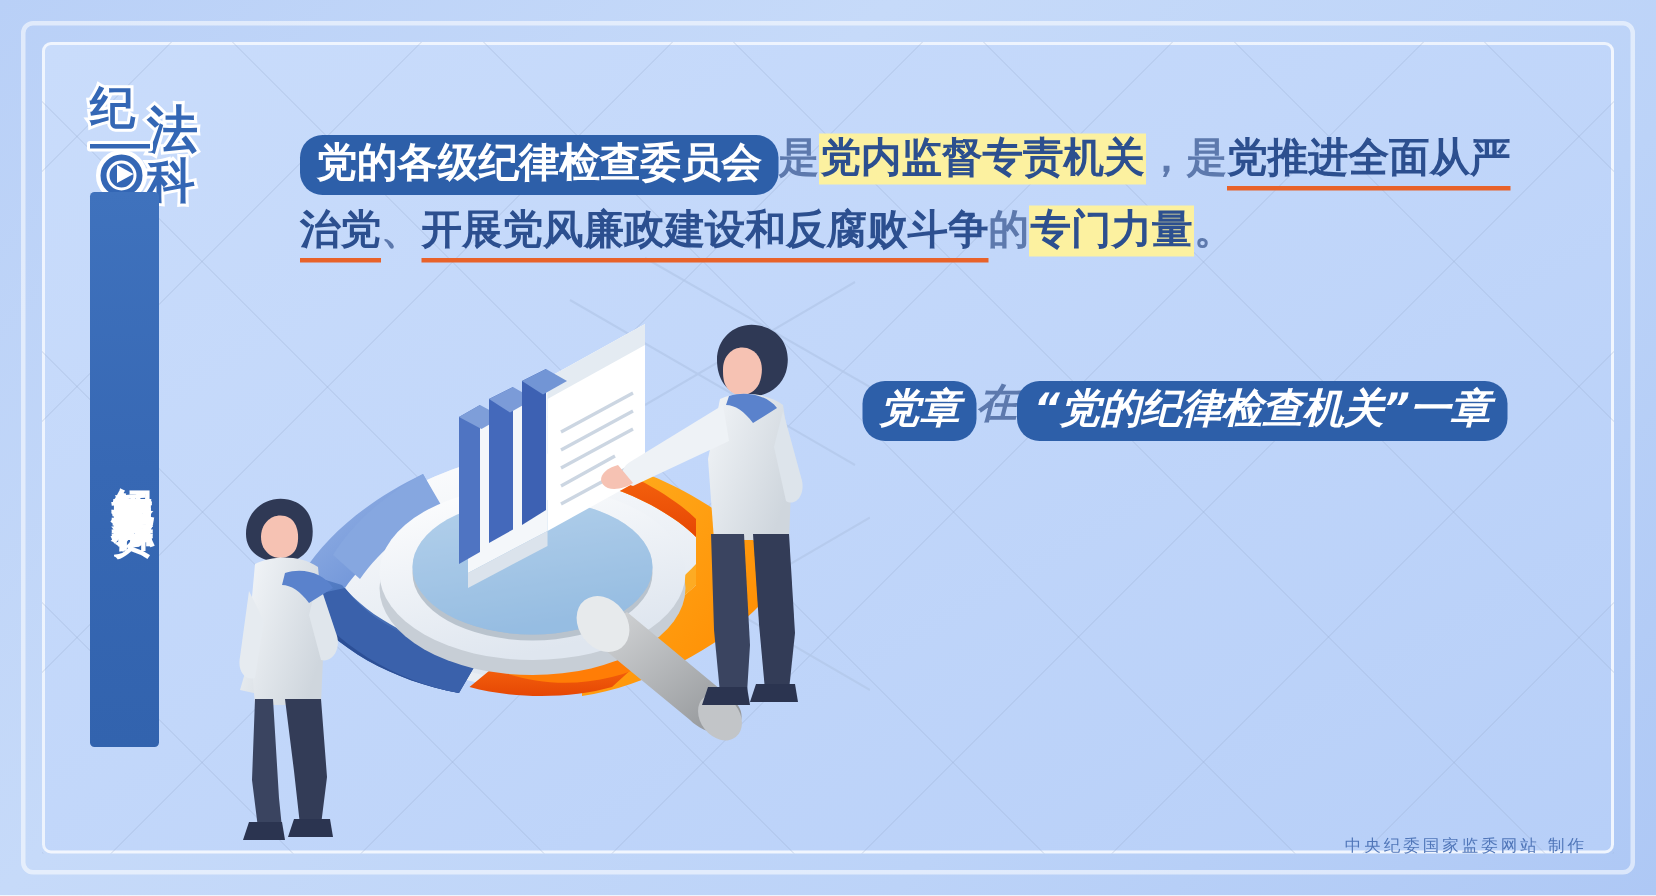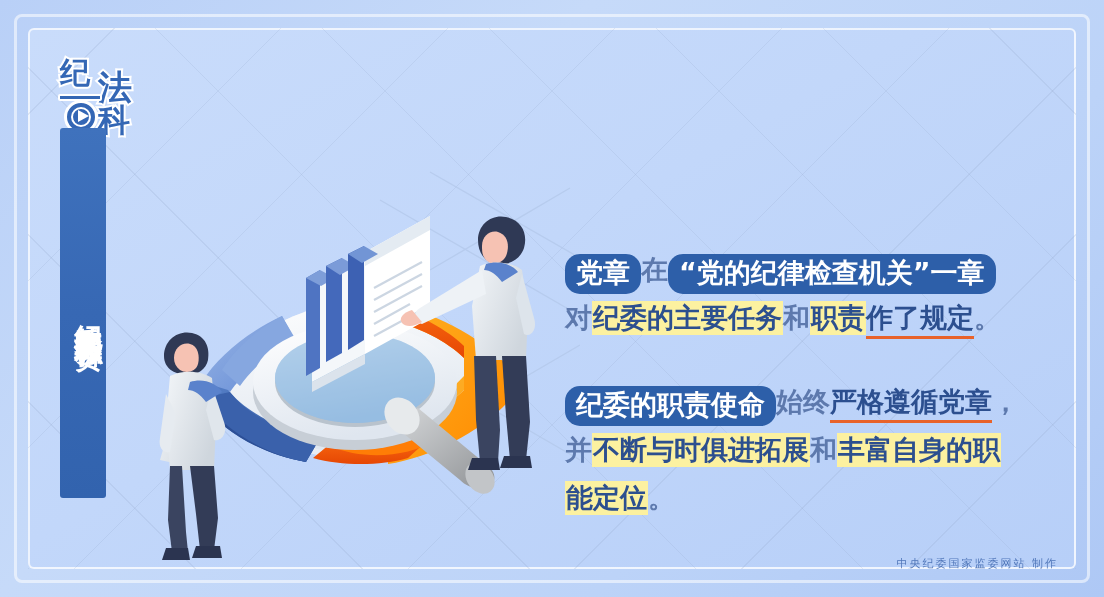--- a/index.html
+++ b/index.html
@@ -144,21 +144,21 @@
     font-size: 27px;
     line-height: 48px;
     letter-spacing: 0px;
   }
   .para .ln { display: block; white-space: nowrap; }
 
   #para-1 { left: 200px; top: 82px;  width: 862px; }
   #para-2 { left: 565px; top: 246px; width: 450px; text-align: center; }
   #para-3 { left: 565px; top: 378px; width: 452px; }
 
-  #para-2 .ln { text-align: left; }
+  #para-2 .ln { text-align: center; font-style: italic; }
 
   
   .pill {
     display: inline-block;
     background: #2d5fa9;
     color: #ffffff;
     border-radius: 15px;
     padding: 1px 11px 3px 11px;
     line-height: 36px;
     vertical-align: -3px;
@@ -352,27 +352,25 @@
         <path d="M392 104 L404 148 C 408 160, 400 168, 394 164 L 386 128 Z" fill="#dde4eb"></path>
         <path d="M344 186 L366 186 L370 260 L 368 292 L 350 292 L 346 250 Z" fill="#3a4460"></path>
         <path d="M372 186 L396 186 L400 252 L 396 290 L 380 290 L 376 246 Z" fill="#333c57"></path>
         <path d="M342 288 L368 288 L370 300 L 338 300 Z" fill="#2b3450"></path>
         <path d="M374 286 L400 286 L402 298 L 370 298 Z" fill="#2b3450"></path>
         <path d="M356 94 C 368 90, 382 94, 388 102 L 372 112 C 366 104, 360 100, 354 100 Z" fill="#5a82cc"></path>
       </g>
     </svg>
   </div>
 
+  <div class="para" id="para-1">
+    <span class="ln"><span class="pill">党的各级纪律检查委员会</span><span class="plain">是</span><span class="hl">党内监督专责机关</span><span class="plain">，是</span><span class="ul">党推进全面从严</span></span>
+    <span class="ln"><span class="ul">治党</span><span class="plain">、</span><span class="ul">开展党风廉政建设和反腐败斗争</span><span class="plain">的</span><span class="hl">专门力量</span><span class="plain">。</span></span>
+  </div>
 
   <div class="para" id="para-2">
     <span class="ln"><span class="pill">党章</span><span class="plain">在</span><span class="pill">“党的纪律检查机关”一章</span></span>
-    <span class="ln"><span class="plain">对</span><span class="hl">纪委的主要任务</span><span class="plain">和</span><span class="hl">职责</span><span class="ul">作了规定</span><span class="plain">。</span></span>
   </div>
 
-  <div class="para" id="para-3">
-    <span class="ln"><span class="pill">纪委的职责使命</span><span class="plain">始终</span><span class="ul">严格遵循党章</span><span class="plain">，</span></span>
-    <span class="ln"><span class="plain">并</span><span class="hl">不断与时俱进拓展</span><span class="plain">和</span><span class="hl">丰富自身的职</span></span>
-    <span class="ln"><span class="hl">能定位</span><span class="plain">。</span></span>
-  </div>
 
   <div class="footer">中央纪委国家监委网站  制作</div>
 
 </div>
 
 </body></html>

